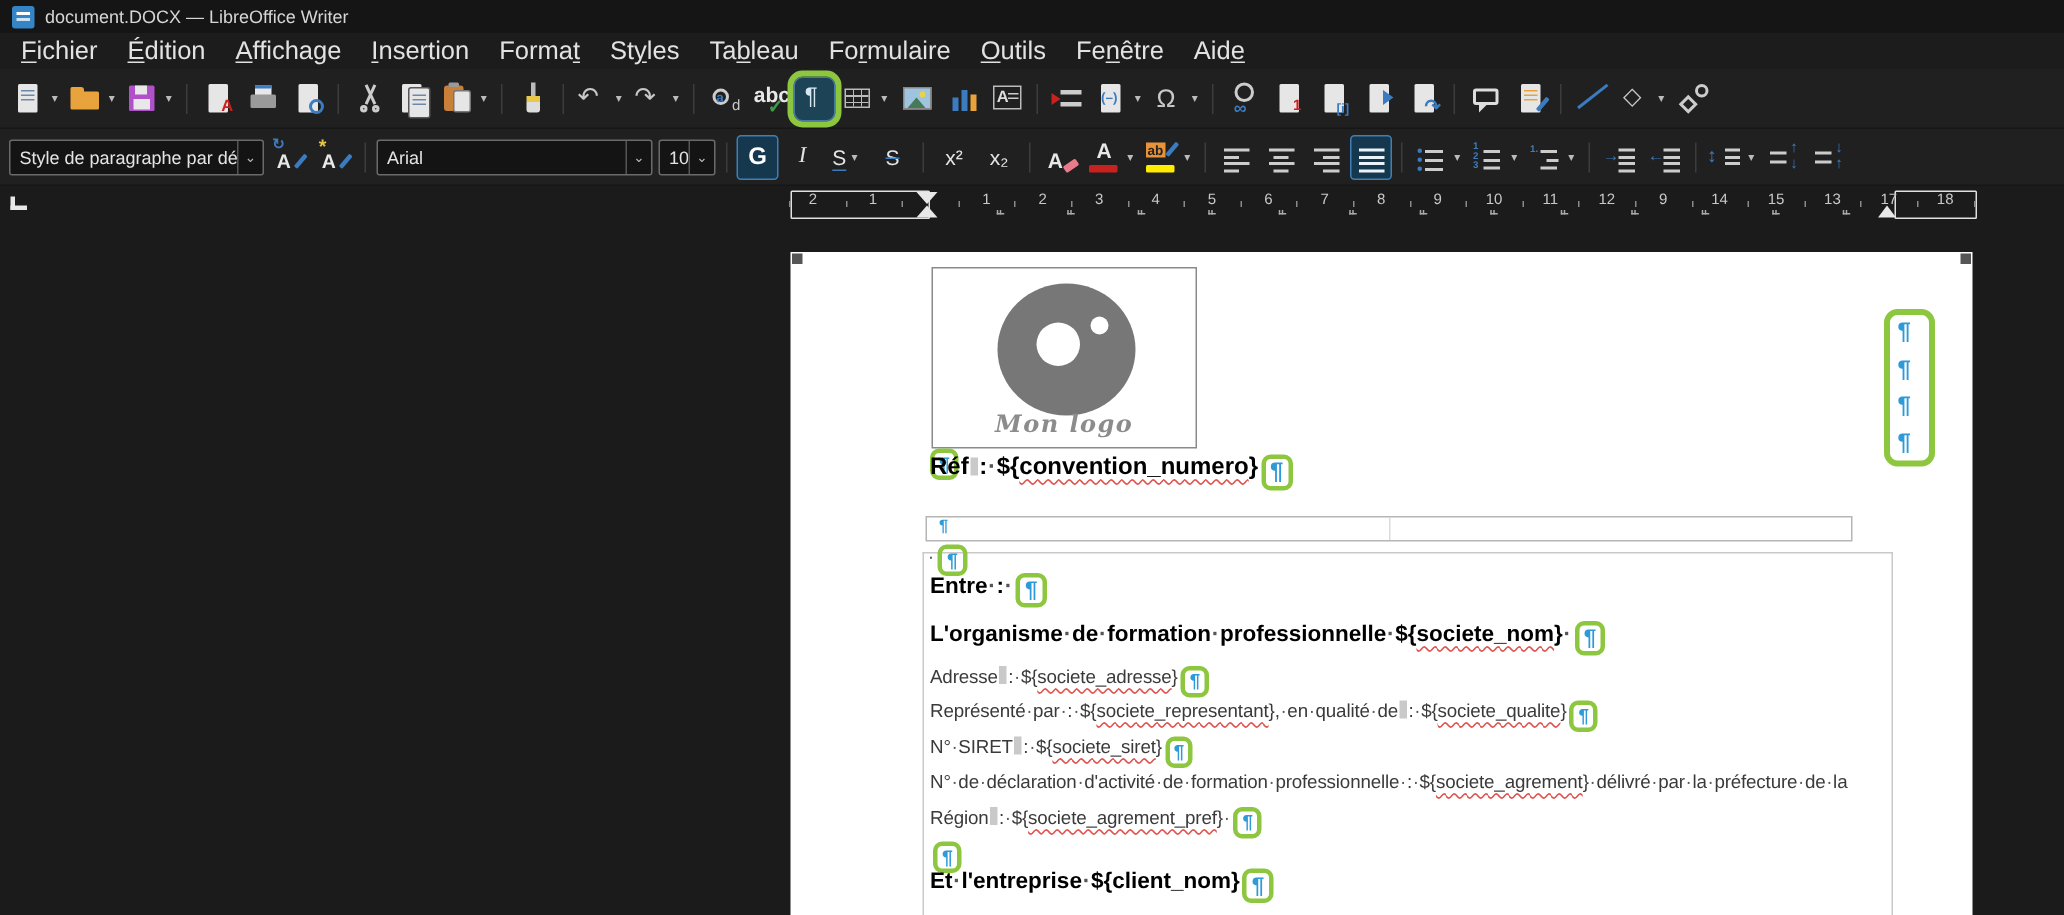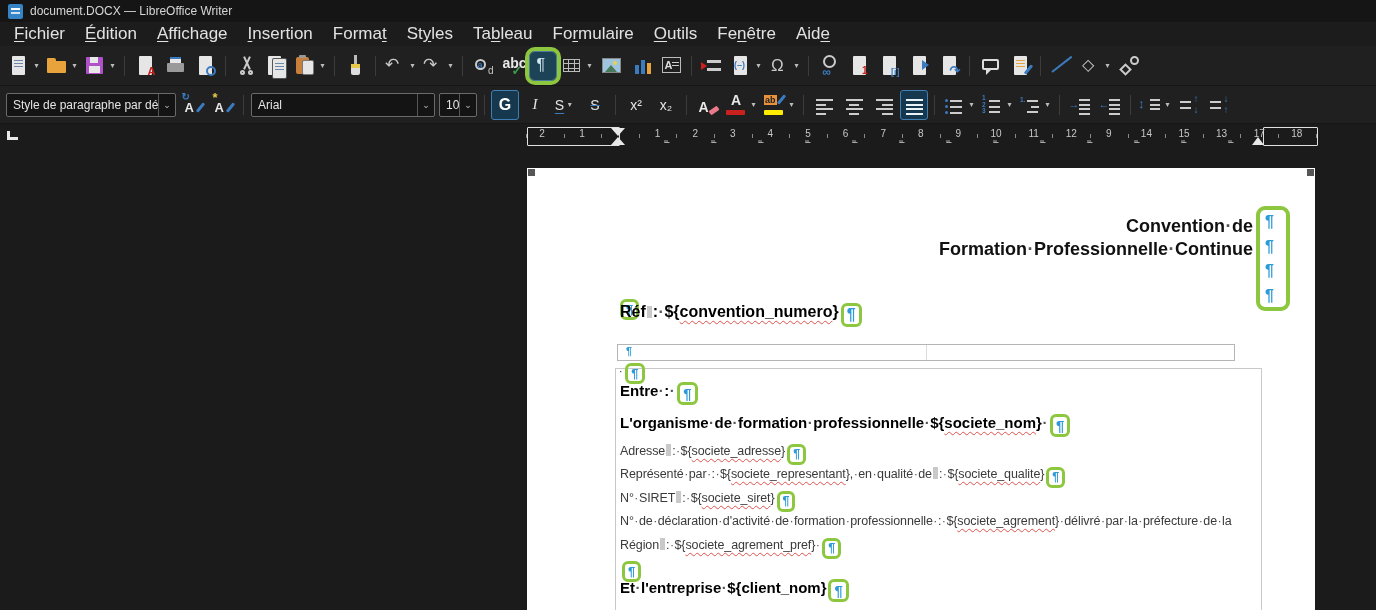--- a/index.html
+++ b/index.html
@@ -622,22 +622,28 @@
   <div id="indent-marker"></div>
   <div id="right-indent-marker"></div>
 </div>
 <div id="tab-selector"></div>
 
 <div id="docarea">
   <div id="page">
     <div class="corner" style="left:1px;top:1px"></div>
     <div class="corner" style="left:780px;top:1px"></div>
 
-
-    <div id="heading-text">Convention<span class="sp">·</span>de<br>Formation<span class="sp">·</span>Professionnelle<span class="sp">·</span>Continue</div>
+    <div id="logo-frame">
+      <div id="logo-circle">
+        <div id="logo-eye1"></div>
+        <div id="logo-eye2"></div>
+      </div>
+      <div id="logo-caption">Mon logo</div>
+    </div>
+
     <div id="heading-pilcrow-box">
         <span class="pil">¶</span>
         <span class="pil">¶</span>
         <span class="pil">¶</span>
         <span class="pil">¶</span>
       </div>
 
     <div id="ref-cell">
       <i class="cdiv"></i>
       <span class="pil">¶</span>

